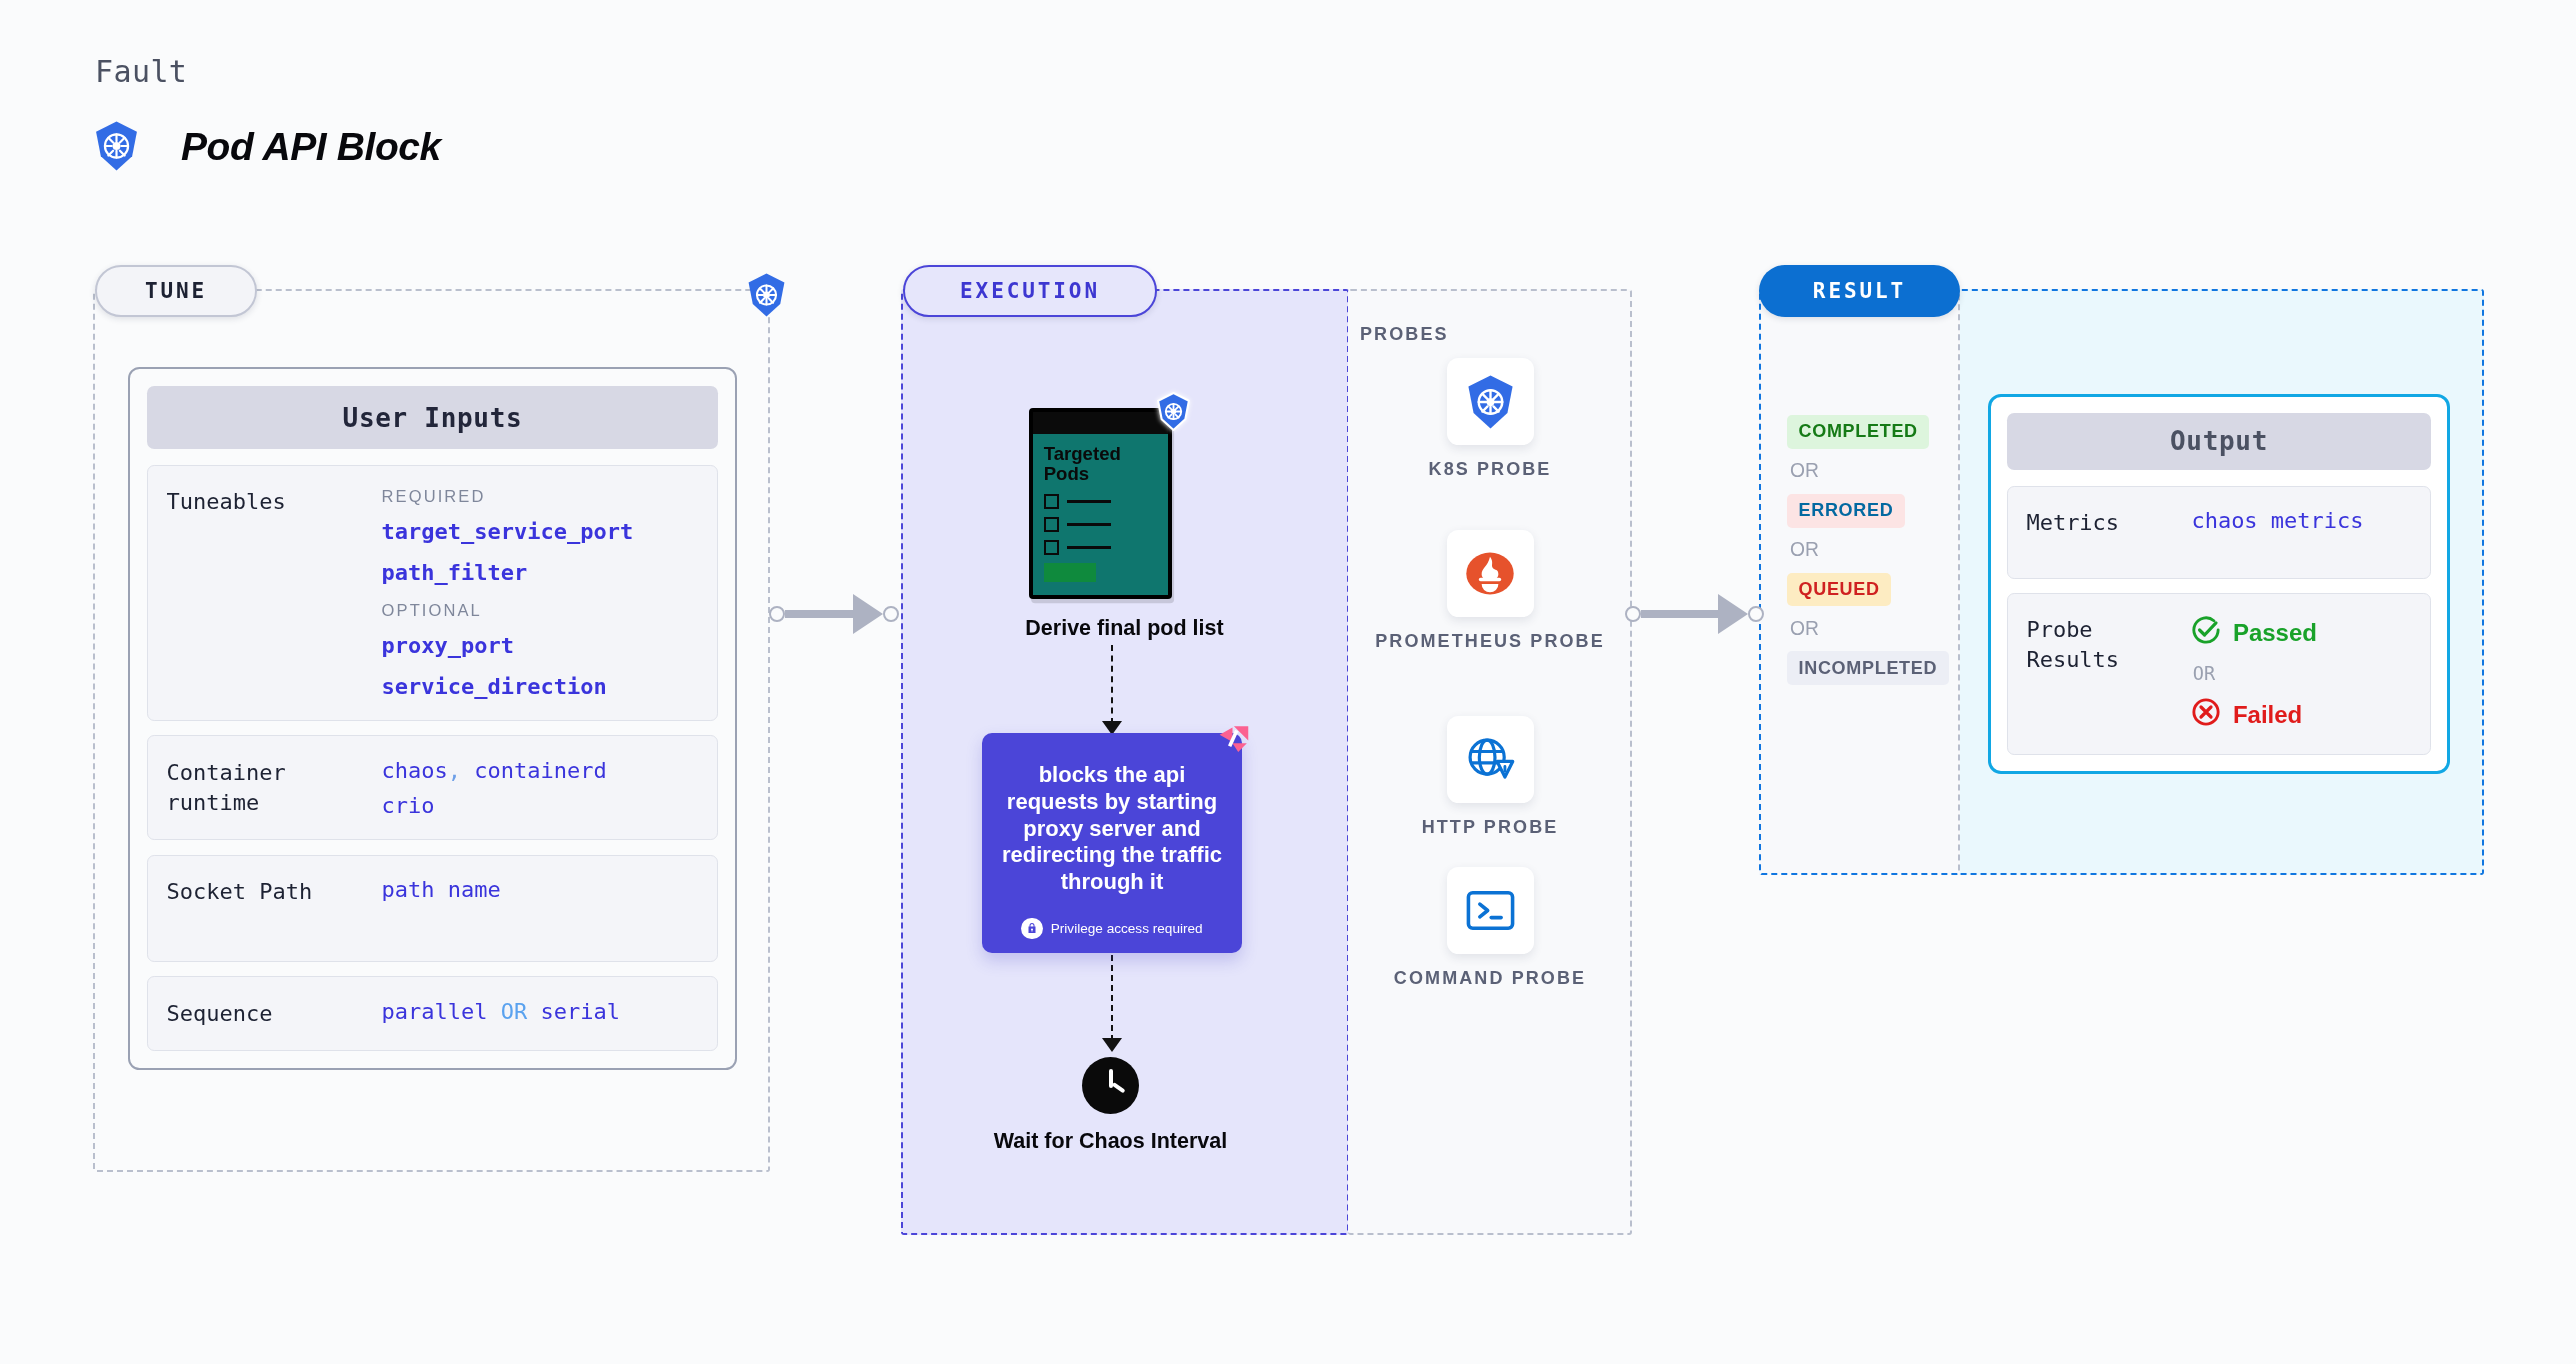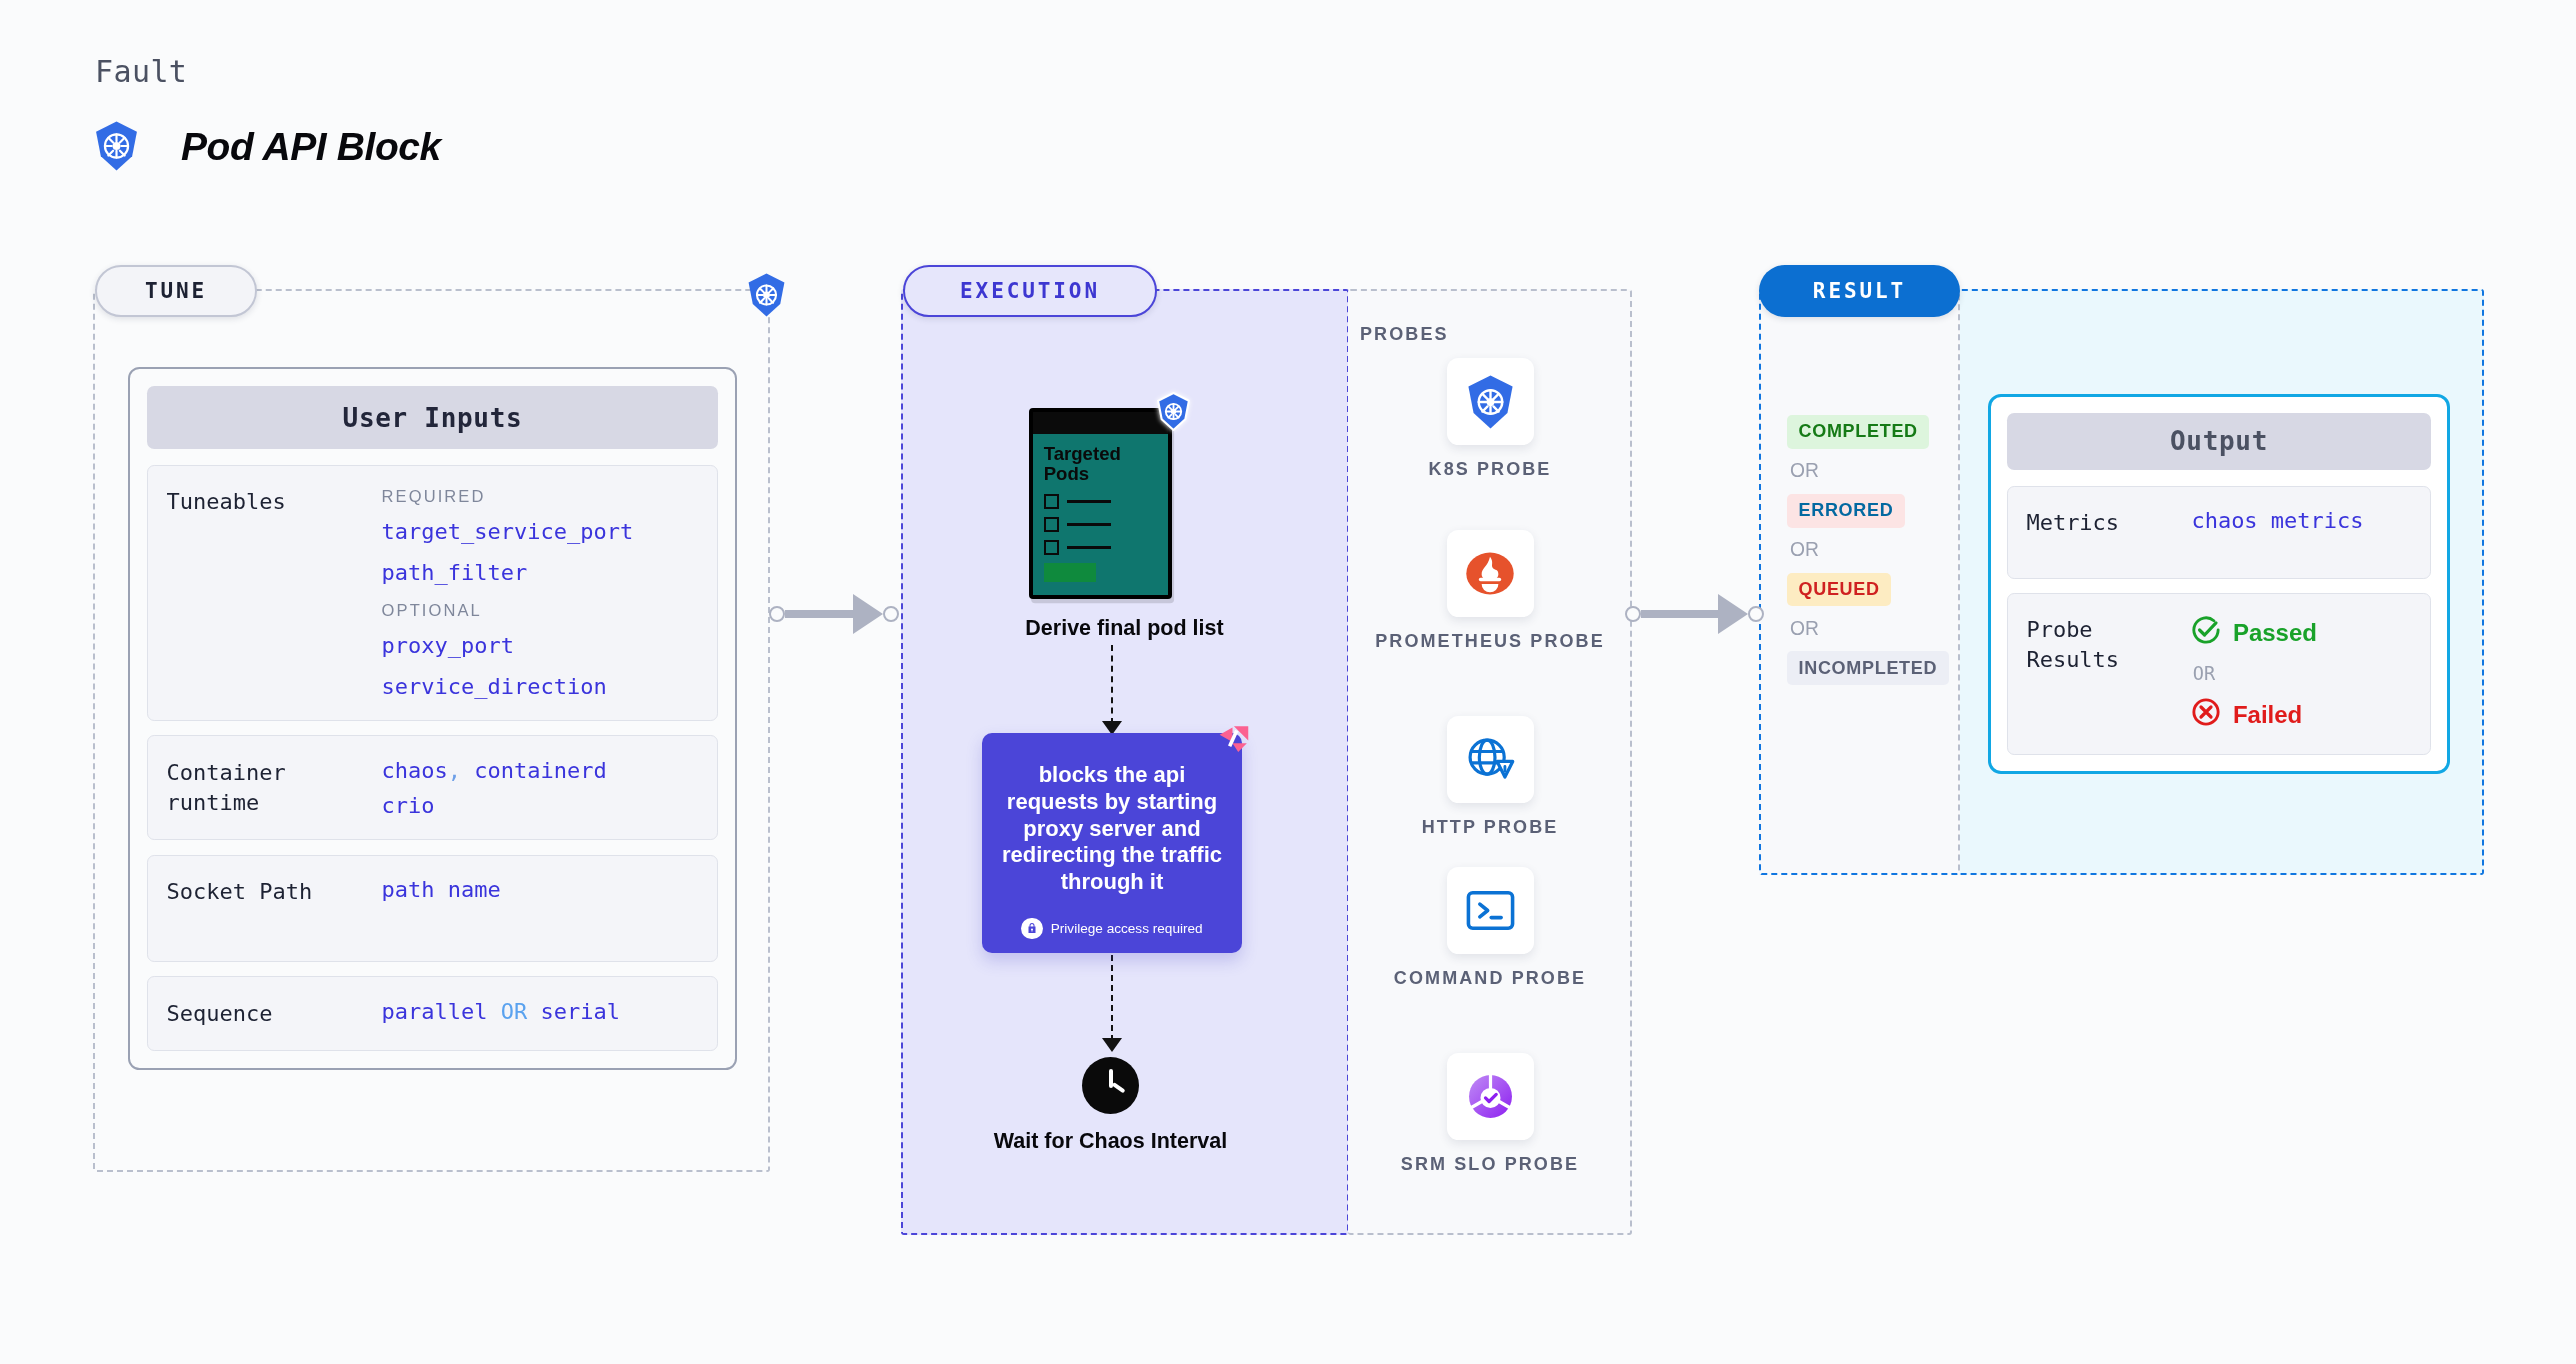--- a/index.html
+++ b/index.html
@@ -81,21 +81,21 @@
     display: flex; padding: 21.5px 18.6px; margin-bottom: 14.3px;
   }
   .row:last-child { margin-bottom: 0; }
   .row-label {
     width: 215px; flex: none;
     font-family: "DejaVu Sans Mono", monospace; font-size: 22px; color: #1d2233; line-height: 1.35;
   }
   .row-vals { flex: 1; font-family: "DejaVu Sans Mono", monospace; font-size: 22px; color: #3a34dc; }
   .grp-label { font-family: "Liberation Sans", sans-serif; font-size: 16.5px; letter-spacing: 2.1px;
                color: #7f879b; margin-bottom: 13px; }
-  .tune-item { margin-bottom: 15.8px; }
+  .tune-item { margin-bottom: 15.8px; font-weight: bold; }
   .tune-item:last-child { margin-bottom: 0; margin-top: 12px; }
   .sep { color: #6d9fe8; }
   .or-ix { color: #5aa2ef; }
 
   
   #pods-card { position: absolute; left: 1029px; top: 408px; width: 143px; z-index: 8; }
   .pods-win { background: #0f766e; border: 4.3px solid #000000; border-radius: 4px;
               box-shadow: 2.1px 4.3px 0 rgba(0,0,0,.13); }
   .pods-bar { height: 21.5px; background: #0b0b0b; }
   .pods-body { padding: 10px 10.7px 13px 10.7px; }
@@ -377,37 +377,20 @@
     <div class="probe-tile">
       <svg width="53" height="47" viewBox="0 0 74 66">
         <rect x="6" y="8" width="62" height="50" rx="6" fill="none" stroke="#0b72d4" stroke-width="5"></rect>
         <path d="M22 24l11 9-11 9" fill="none" stroke="#0b72d4" stroke-width="5" stroke-linecap="round" stroke-linejoin="round"></path>
         <path d="M38 43h14" stroke="#0b72d4" stroke-width="5" stroke-linecap="round"></path>
       </svg>
     </div>
     <div class="probe-name">COMMAND PROBE</div>
   </div>
 
-  <div class="probe" id="probe-4">
-    <div class="probe-tile">
-      <svg width="53" height="53" viewBox="0 0 74 74">
-        <defs>
-            <linearGradient id="pg" x1="0" y1="0" x2="1" y2="1">
-          <stop offset="0" stop-color="#c08cf5"></stop>
-              <stop offset="1" stop-color="#8d1ff0"></stop>
-        </linearGradient>
-          </defs>
-        <circle cx="37" cy="37" r="30" fill="url(#pg)"></circle>
-        <path d="M37 7v30M63 52L37 37M11 52l26-15" stroke="#fff" stroke-width="4.5" stroke-linecap="round"></path>
-        <circle cx="37" cy="39" r="14" fill="#fff"></circle>
-        <path d="M30 39l5 5 10-10" fill="none" stroke="#8d1ff0" stroke-width="4.5" stroke-linecap="round" stroke-linejoin="round"></path>
-      </svg>
-    </div>
-    <div class="probe-name">SRM SLO PROBE</div>
-  </div>
 
   <div class="col-head" id="status-head">STATUS</div>
   <div class="status-stack">
     <div><span class="pill" style="background:#ddf5dd;color:#157a16">COMPLETED</span></div>
     <div class="or-txt">OR</div>
     <div><span class="pill" style="background:#fce4e4;color:#0369a1">ERRORED</span></div>
     <div class="or-txt">OR</div>
     <div><span class="pill" style="background:#fdecc2;color:#cf2121">QUEUED</span></div>
     <div class="or-txt">OR</div>
     <div><span class="pill" style="background:#eceef5;color:#5b6176">INCOMPLETED</span></div>

